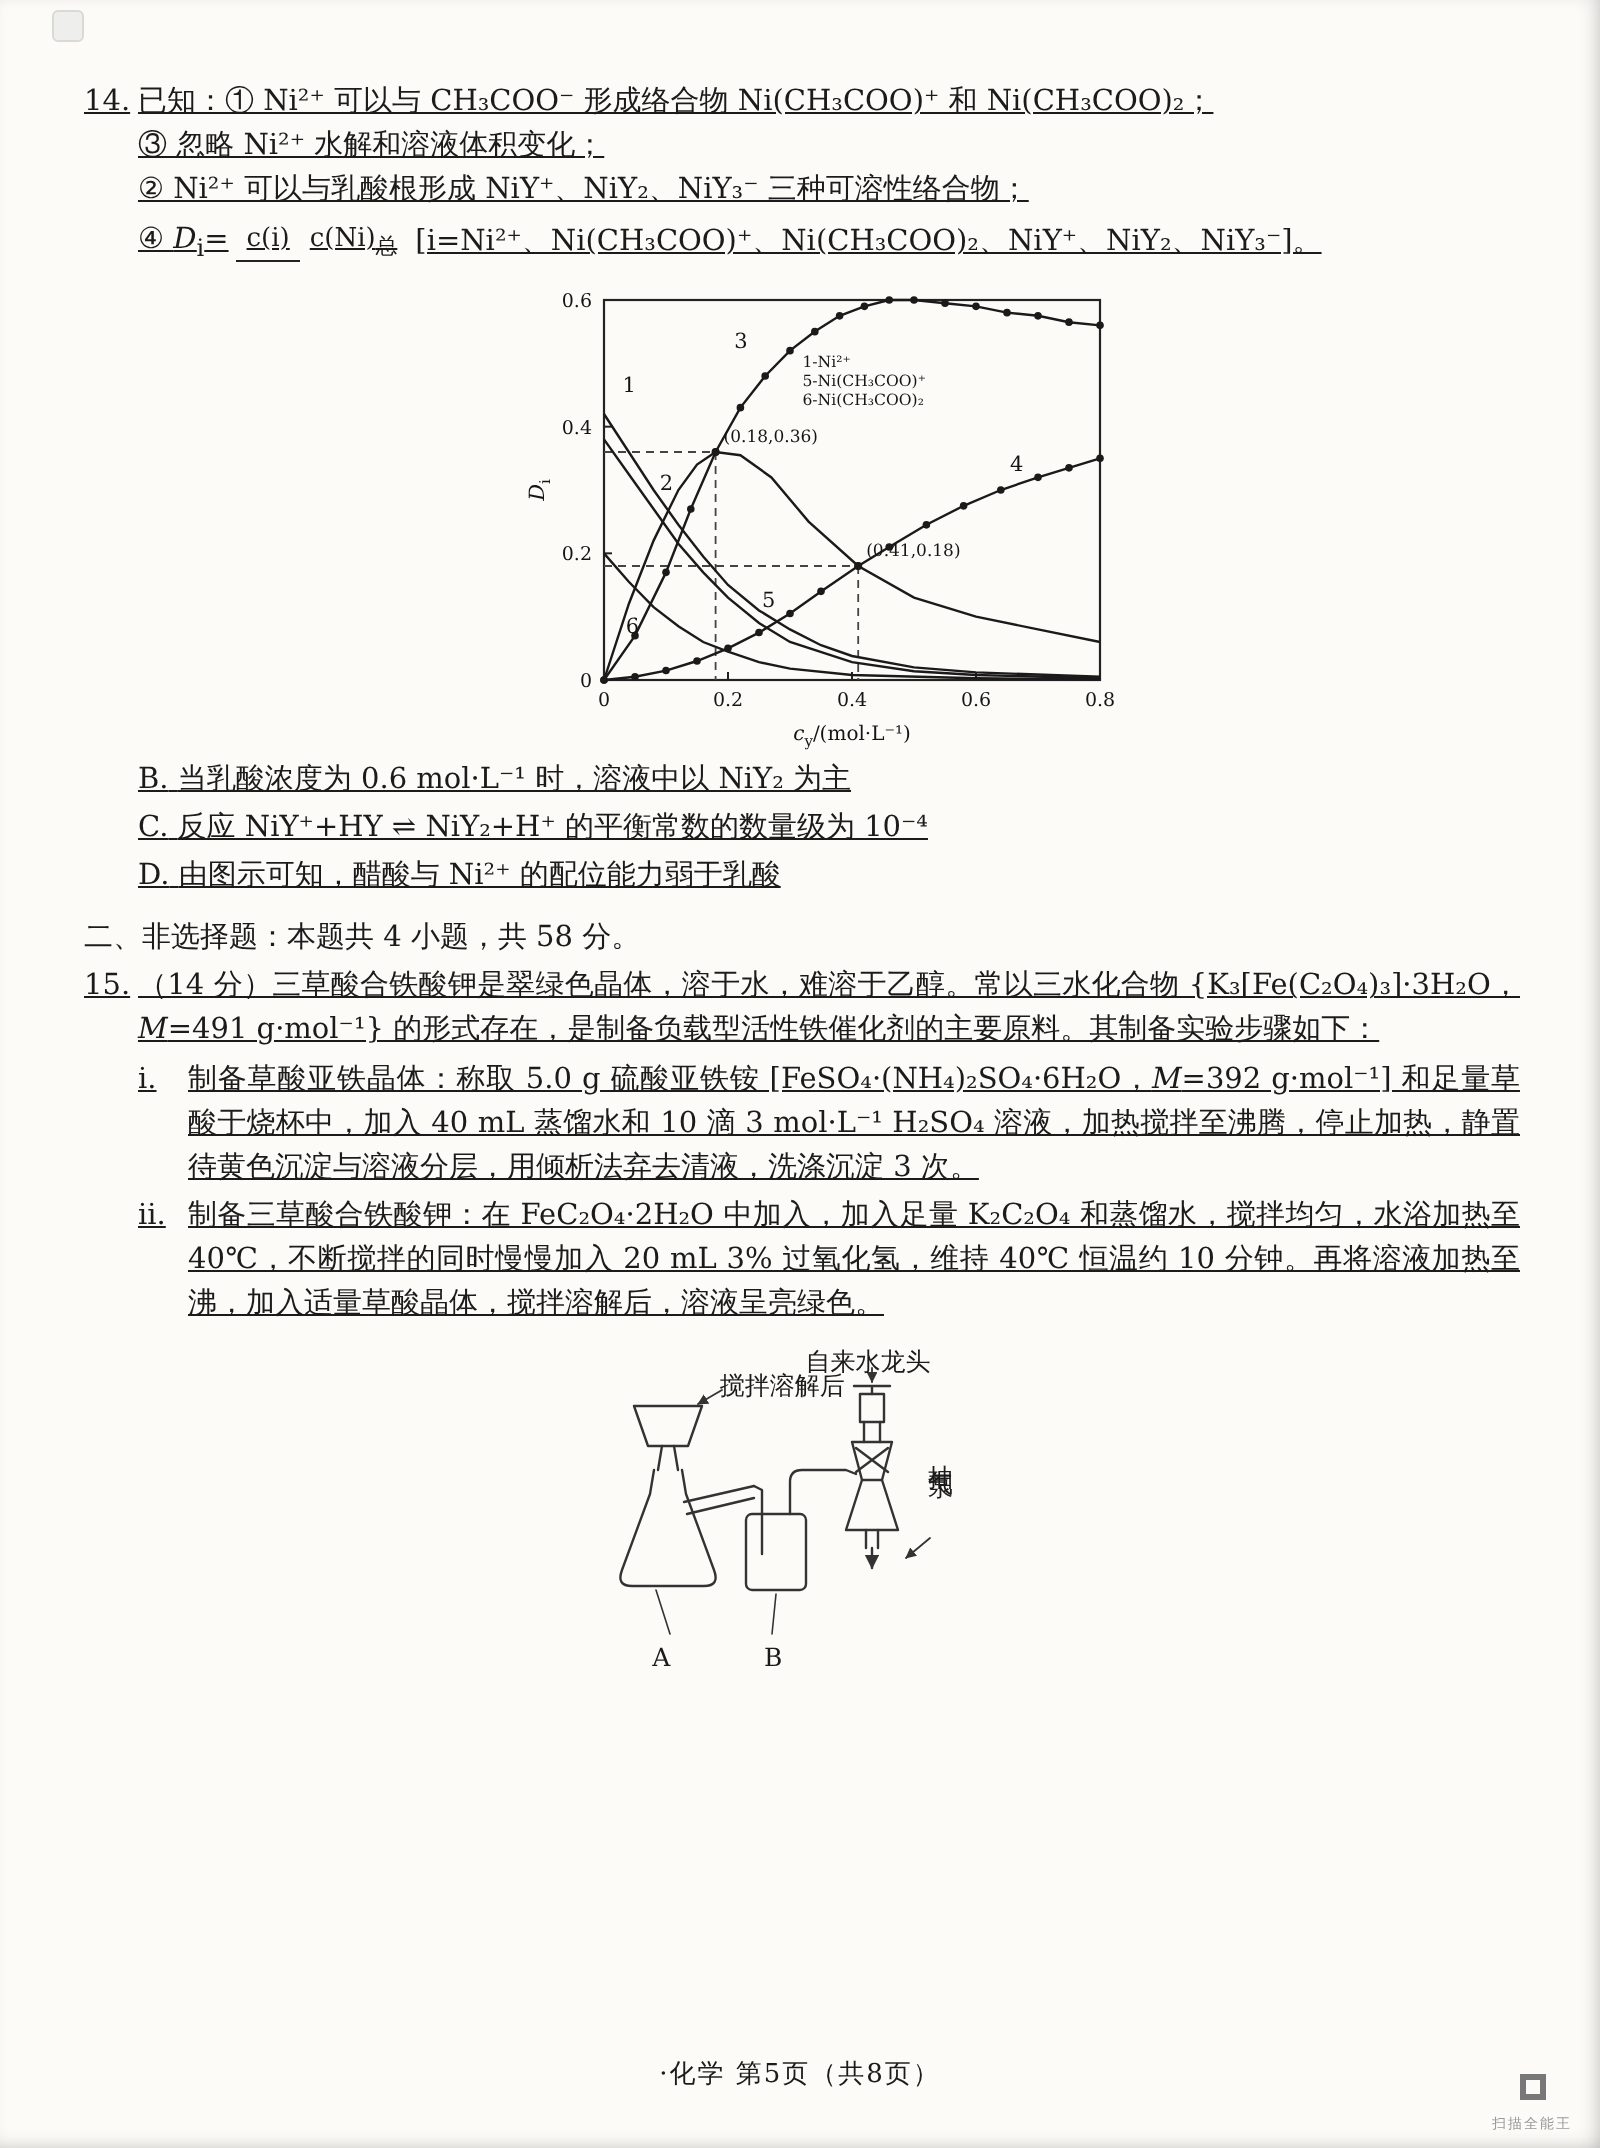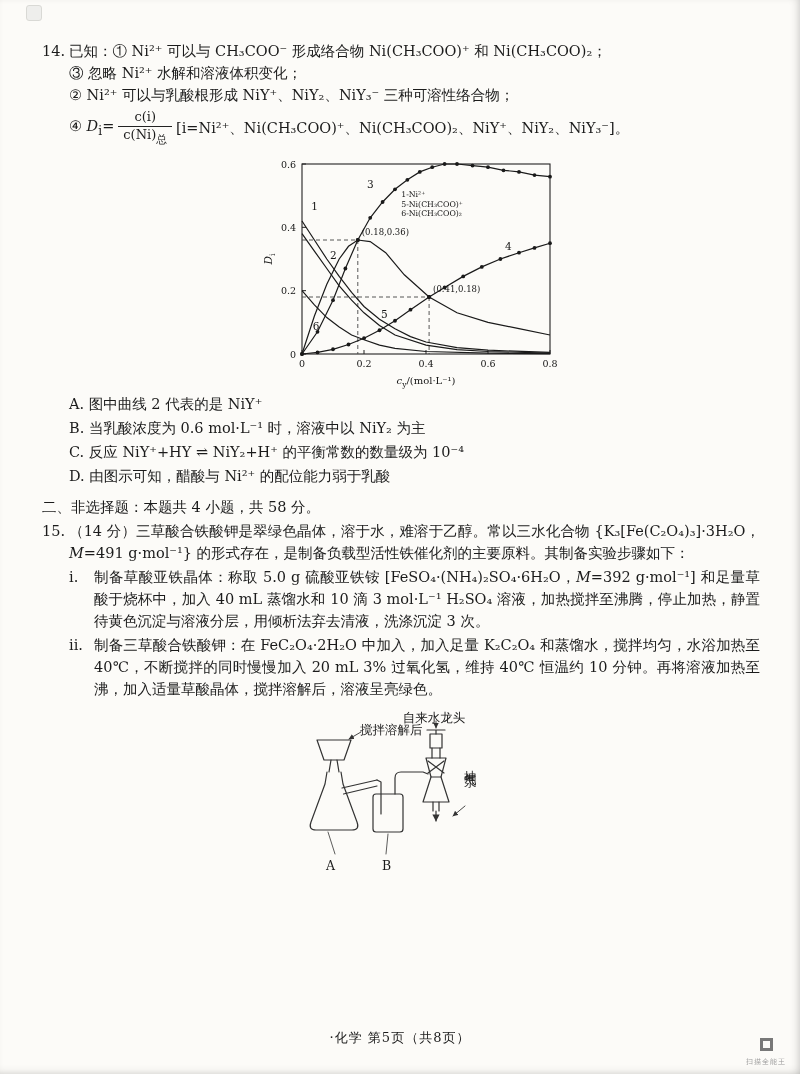--- a/index.html
+++ b/index.html
@@ -6,26 +6,26 @@
   html,body { background:#e9e9e9; }
   body { font-family:"DejaVu Serif","Liberation Serif",serif; }
   .page {
     width:800px; height:1074px; background:#fcfbf8; color:#1b1b1b;
     position:relative; margin:0 auto; padding:40px 40px 0 42px; overflow:hidden;
     font-size:14.5px; line-height:1.52;
     box-shadow: inset -6px 0 10px -5px rgba(0,0,0,.20), inset 0 -6px 10px -6px rgba(0,0,0,.16);
   }
   .corner-stamp { position:absolute; left:26px; top:5px; width:16px; height:16px;
     background:#ececea; border:1px solid #d4d4d0; border-radius:3px; opacity:.85; }
-  .qrow { display:flex; }
+  .qrow { display:flex;text-decoration:underline; }
   .qnum { flex:0 0 27px; }
   .qbody { flex:1; min-width:0; }
   .stem, .known, .stepbody, .option { text-align:justify; }
   .known4 { display:flex; align-items:center; flex-wrap:wrap; margin:3px 0 1px; }
-  .frac { display:inline-flex; flex-direction:column; text-align:center;
+  .frac { display:inline-flex; text-align:center;
     font-size:13px; line-height:1.3; margin:0 4px; vertical-align:middle; }
   .frac .num { border-bottom:1.3px solid #222; padding:0 5px; }
   .frac .den { padding:0 5px; }
   .chart-fig { display:flex; justify-content:center; margin:5px 0 3px; }
   #chart-svg { font-family:"DejaVu Serif","Liberation Serif",serif; }
   #chart-svg text { fill:#151515; }
   .option { margin-top:2px; }
   .section-head { margin:9px 0 2px; }
   .step { display:flex; margin-top:2px; }
   .stepnum { flex:0 0 25px; }
@@ -145,24 +145,20 @@
               <text x="52.85" y="178.25" font-size="10.5">6</text>
               <text x="141.2" y="45.25" font-size="7.8">1-Ni²⁺</text>
               <text x="141.2" y="54.75" font-size="7.8">5-Ni(CH₃COO)⁺</text>
               <text x="141.2" y="64.25" font-size="7.8">6-Ni(CH₃COO)₂</text>
               <text x="166" y="232" text-anchor="middle" font-size="10"><tspan font-style="italic">c</tspan><tspan dy="3" font-size="7.5">y</tspan><tspan dy="-3">/(mol·L⁻¹)</tspan></text>
               <text text-anchor="middle" font-size="10.5" transform="translate(12,107) rotate(-90)"><tspan font-style="italic">D</tspan><tspan dy="3" font-size="7.5">i</tspan></text>
             </svg>
         </figure>
 
         <p class="option">
-          <span>A.</span>
-          <span>图中曲线 2 代表的是 NiY⁺</span>
-        </p>
-        <p class="option">
           <span>B.</span>
           <span>当乳酸浓度为 0.6 mol·L⁻¹ 时，溶液中以 NiY₂ 为主</span>
         </p>
         <p class="option">
           <span>C.</span>
           <span>反应 NiY⁺+HY ⇌ NiY₂+H⁺ 的平衡常数的数量级为 10⁻⁴</span>
         </p>
         <p class="option">
           <span>D.</span>
           <span>由图示可知，醋酸与 Ni²⁺ 的配位能力弱于乳酸</span>

